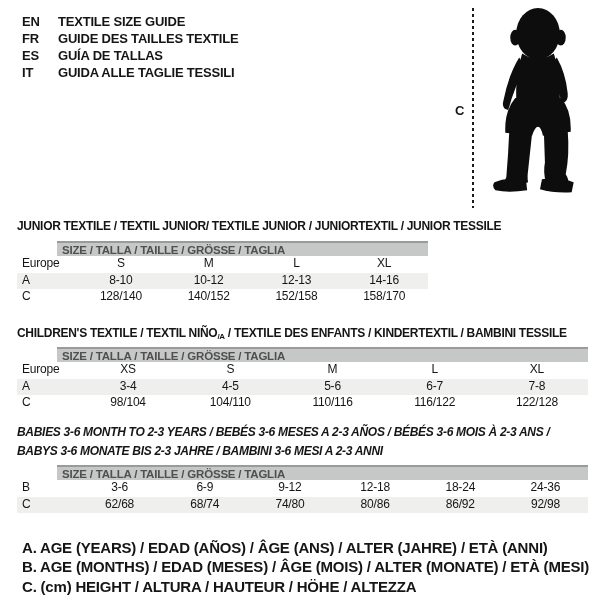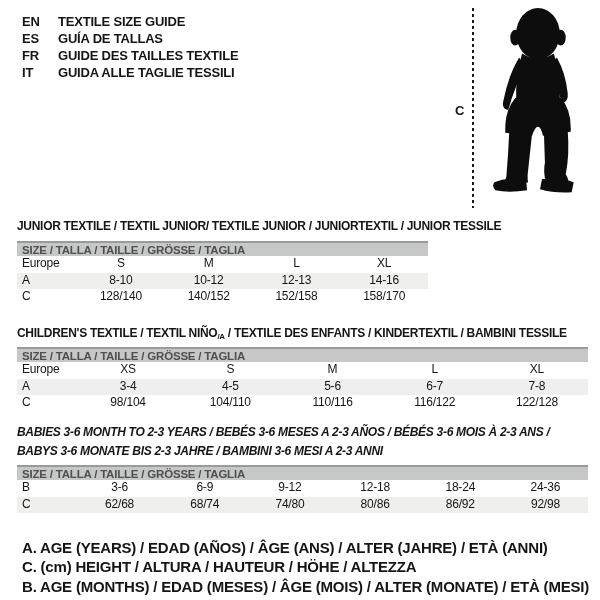--- a/index.html
+++ b/index.html
@@ -25,46 +25,46 @@
   .height-label{position:absolute;left:455px;top:103px;font-weight:bold;font-size:13px;}
   .baby-svg{position:absolute;left:481px;top:4px;width:114px;height:208px;}
   
   .sec-title{position:absolute;left:17px;font-weight:bold;font-size:12px;letter-spacing:-0.3px;white-space:nowrap;}
   .sec-title .subscript{font-size:8px;vertical-align:-2px;}
   .sec-title.two-line{line-height:19px;font-style:italic;}
   
   .size-table{position:absolute;left:17px;}
   .size-bar{height:13px;border-top:2px solid var(--size-bar-border);background:var(--size-bar-bg);
     color:var(--size-bar-text);font-weight:bold;font-size:11.5px;letter-spacing:-0.2px;
-    display:flex;align-items:center;padding-left:5px;box-sizing:content-box;}
+    display:flex;align-items:center;padding-left:5px;box-sizing:content-box;margin-left:40px;}
   .t-row{display:flex;height:16.5px;align-items:flex-start;font-size:12px;letter-spacing:-0.2px;}
   .t-row.shaded{background:var(--row-alt-bg);}
   .t-label{width:55px;flex:0 0 55px;padding-left:5px;}
   .t-cell{flex:1;text-align:center;}
   
   .footnotes{position:absolute;left:22px;top:539px;}
   .footnote{height:19.3px;font-weight:bold;font-size:15px;letter-spacing:-0.2px;white-space:nowrap;}
 </style>
 </head>
 <body>
 
 <div id="screen">
 
   <div class="lang-list">
       <div class="lang-row">
         <span class="lang-code">EN</span>
         <span>TEXTILE SIZE GUIDE</span>
       </div>
       <div class="lang-row">
+        <span class="lang-code">FR</span>
+        <span>GUIDE DES TAILLES TEXTILE</span>
+      </div>
+      <div class="lang-row">
         <span class="lang-code">ES</span>
         <span>GUÍA DE TALLAS</span>
-      </div>
-      <div class="lang-row">
-        <span class="lang-code">FR</span>
-        <span>GUIDE DES TAILLES TEXTILE</span>
       </div>
       <div class="lang-row">
         <span class="lang-code">IT</span>
         <span>GUIDA ALLE TAGLIE TESSILI</span>
       </div>
     </div>
 
   <div class="height-line"></div>
   <div class="height-label">C</div>
   <svg class="baby-svg" viewBox="0 0 112 210" xmlns="http://www.w3.org/2000/svg">
@@ -165,17 +165,17 @@
           <div class="t-cell">74/80</div>
           <div class="t-cell">80/86</div>
           <div class="t-cell">86/92</div>
           <div class="t-cell">92/98</div>
         </div>
       </div>
   </div>
 
   <div class="footnotes">
       <div class="footnote">A. AGE (YEARS) / EDAD (AÑOS) / ÂGE (ANS) / ALTER (JAHRE) / ETÀ (ANNI)</div>
+      <div class="footnote">B. AGE (MONTHS) / EDAD (MESES) / ÂGE (MOIS) / ALTER (MONATE) / ETÀ (MESI)</div>
       <div class="footnote">C. (cm) HEIGHT / ALTURA / HAUTEUR / HÖHE / ALTEZZA</div>
-      <div class="footnote">B. AGE (MONTHS) / EDAD (MESES) / ÂGE (MOIS) / ALTER (MONATE) / ETÀ (MESI)</div>
     </div>
 
 </div>
 
 </body></html>

